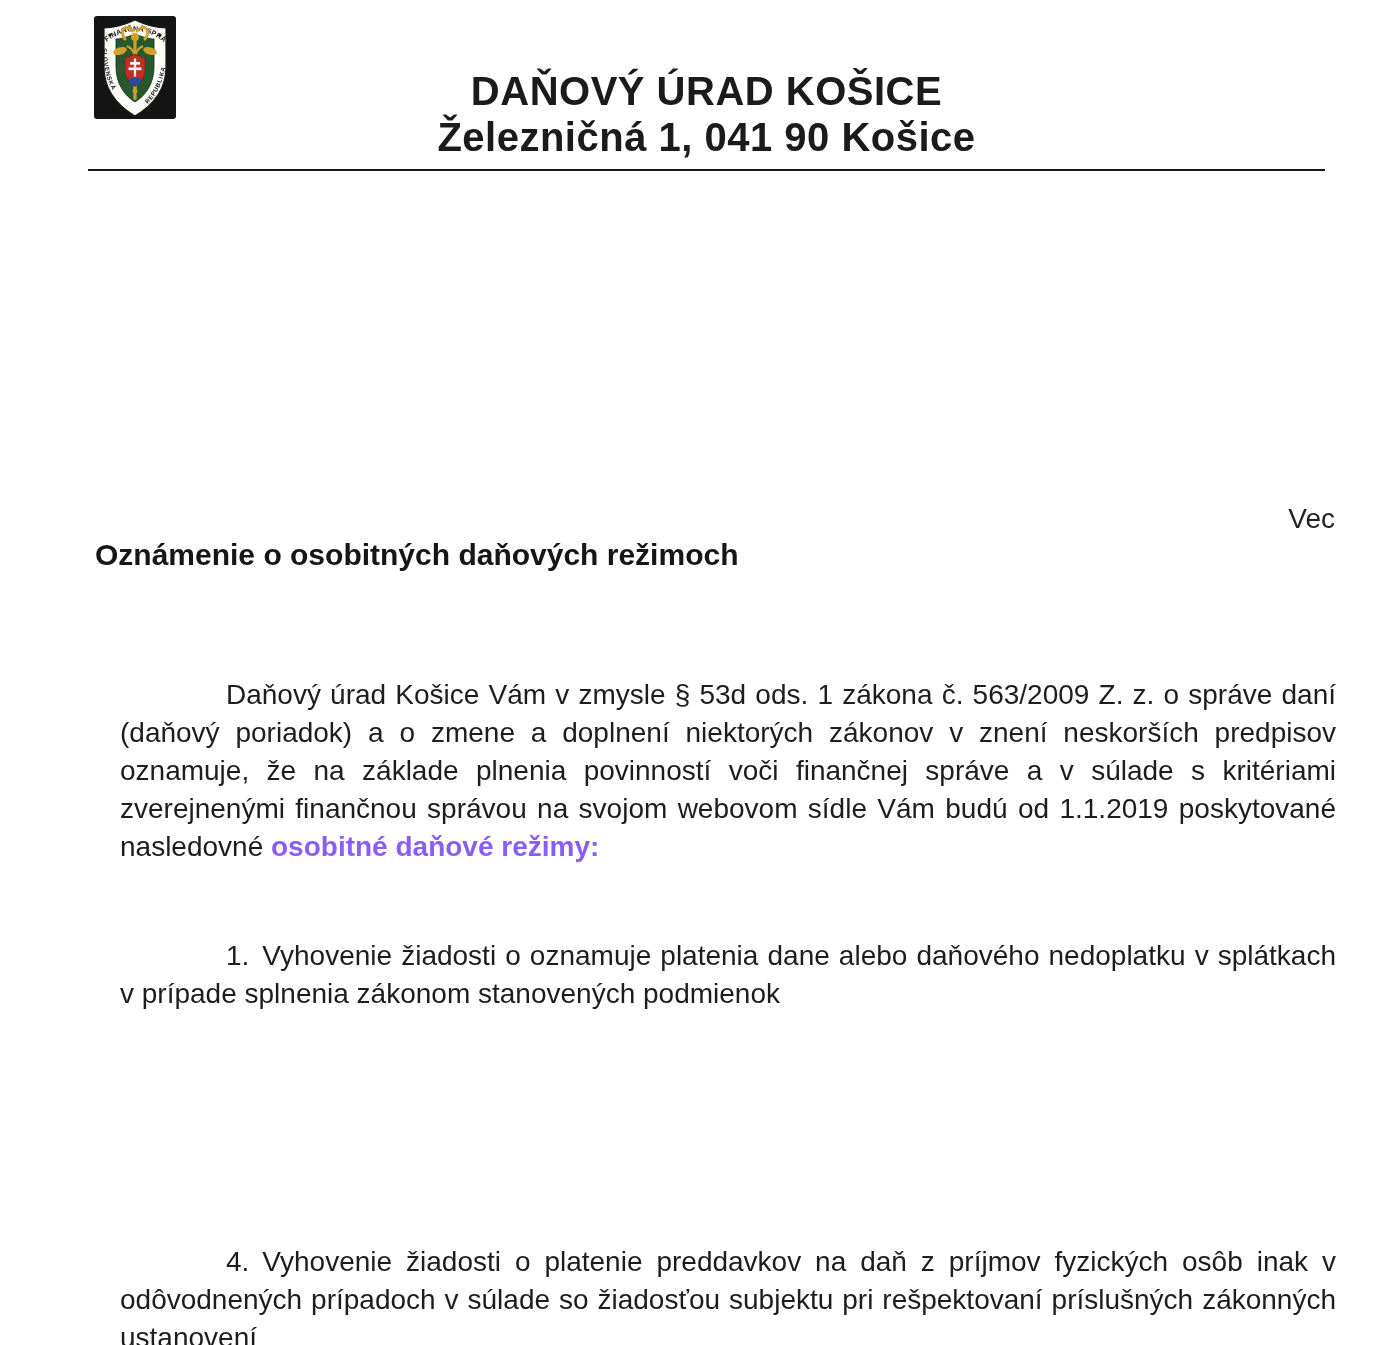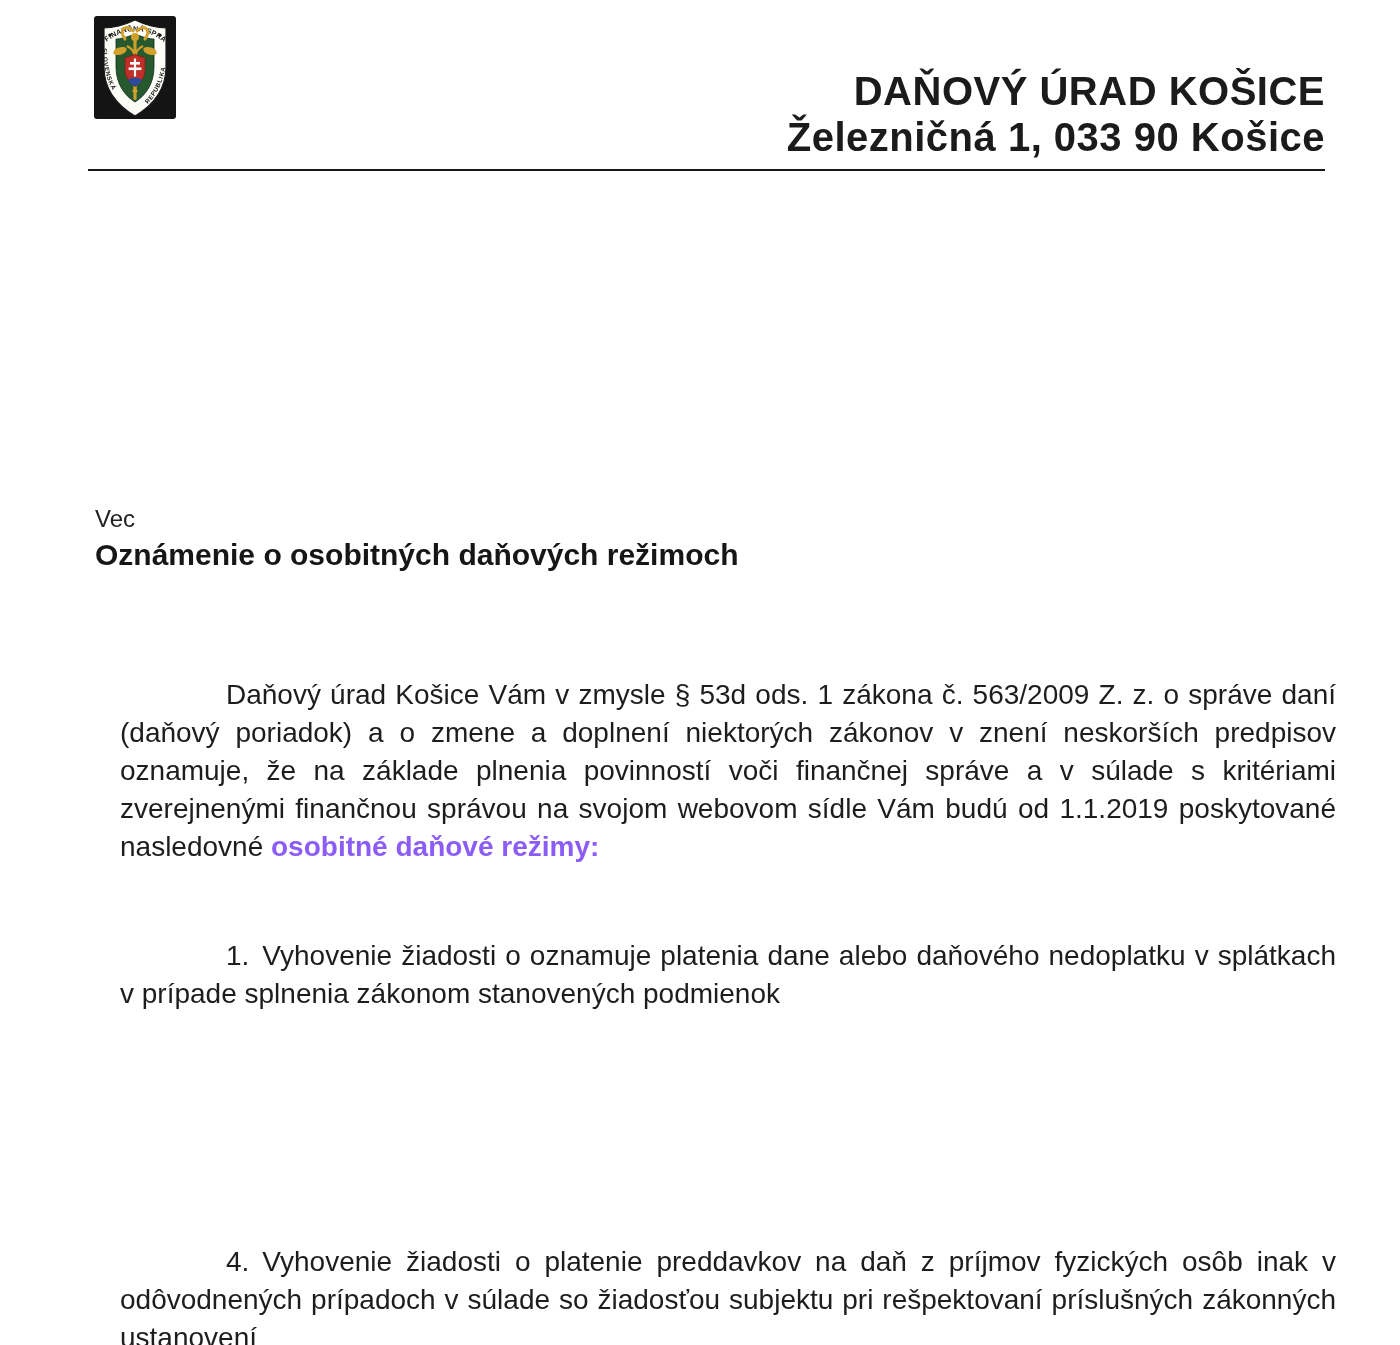--- a/index.html
+++ b/index.html
@@ -23,21 +23,21 @@
     left: 92px;
     top: 12px;
     width: 86px;
     height: 113px;
   }
   .header-title {
     position: absolute;
     left: 88px;
     top: 68px;
     width: 1237px;
-    text-align: right;
+    text-align: center;
     font-weight: bold;
     font-size: 40px;
     line-height: 46px;
     color: #1b1b1b;
     letter-spacing: 0.5px;
   }
   .header-rule {
     position: absolute;
     left: 88px;
     top: 169px;
@@ -47,23 +47,24 @@
   }
 
   
   .subject {
     position: absolute;
     left: 95px;
     top: 502px;
     width: 1240px;
   }
   .subject-label {
-    font-size: 24px;
+    font-size: 28px;
     line-height: 34px;
     color: #222;
+    text-align: right;
   }
   .subject-title {
     font-size: 30px;
     line-height: 37px;
     font-weight: bold;
     color: #161616;
   }
 
   
   .para {
@@ -125,21 +126,21 @@
       <path d="M43 42 C39 44.5 35 45.5 33 45.5 L33 58 C33 66 38 71 43 74.5 C48 71 53 66 53 58 L53 45.5 C51 45.5 47 44.5 43 42 Z" fill="#bf2f28" stroke="#7a1d18" stroke-width="0.7"></path>
       <rect x="41.9" y="46.5" width="2.2" height="18" fill="#ffffff"></rect>
       <rect x="38" y="50" width="10" height="2.6" fill="#ffffff"></rect>
       <rect x="36.6" y="55.5" width="12.8" height="2.6" fill="#ffffff"></rect>
       <path d="M36 68 C39 64.5 47 64.5 50 68 C48 71.5 46 72.8 43 74.5 C40 72.8 38 71.5 36 68 Z" fill="#2b4a9b"></path>
     </svg>
   </div>
 
   <div class="header-title">
     <div>DAŇOVÝ ÚRAD KOŠICE</div>
-    <div>Železničná 1, 033 90 Košice</div>
+    <div>Železničná 1, 041 90 Košice</div>
   </div>
 
   <div class="header-rule"></div>
 
   <div class="subject">
     <div class="subject-label">Vec</div>
     <div class="subject-title">Oznámenie o osobitných daňových režimoch</div>
   </div>
 
   <p class="para intro"><span>Daňový úrad Košice Vám v zmysle § 53d ods. 1 zákona č. 563/2009 Z. z. o správe daní (daňový poriadok) a o zmene a doplnení niektorých zákonov v znení neskorších predpisov oznamuje, že na základe plnenia povinností voči finančnej správe a v súlade s kritériami zverejnenými finančnou správou na svojom webovom sídle Vám budú od 1.1.2019 poskytované nasledovné </span><span class="bold">osobitné daňové režimy:</span></p>

